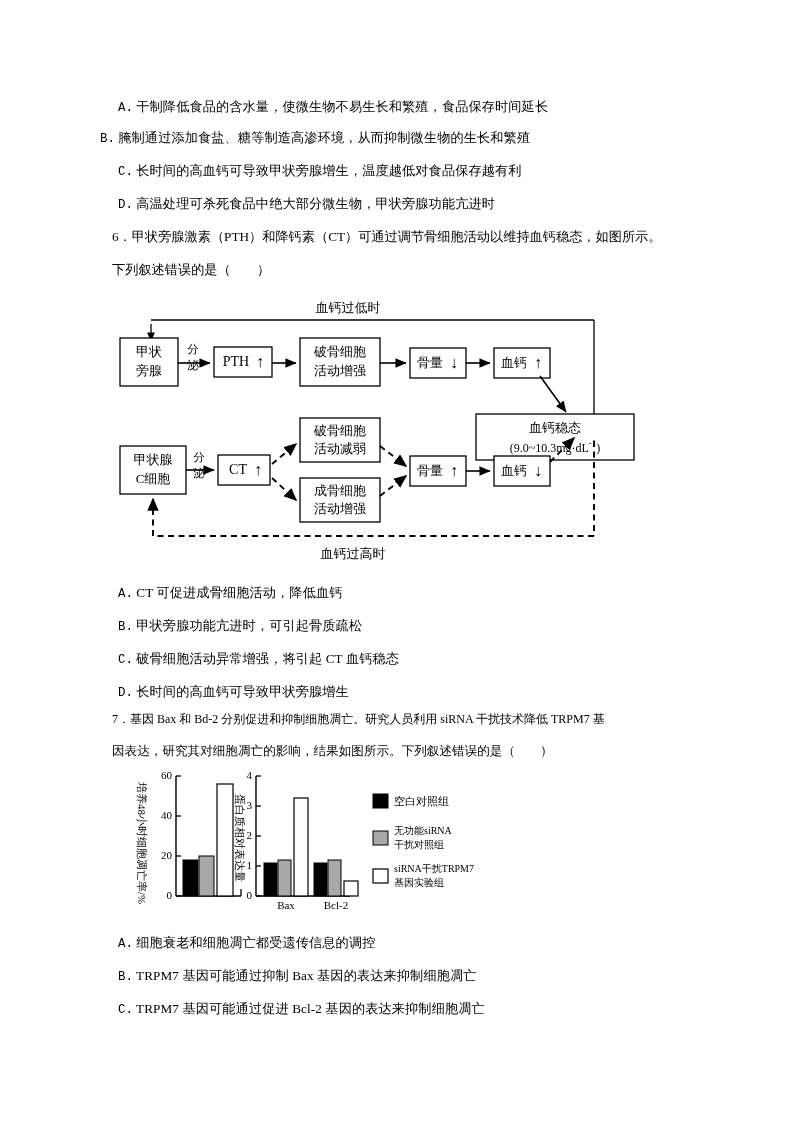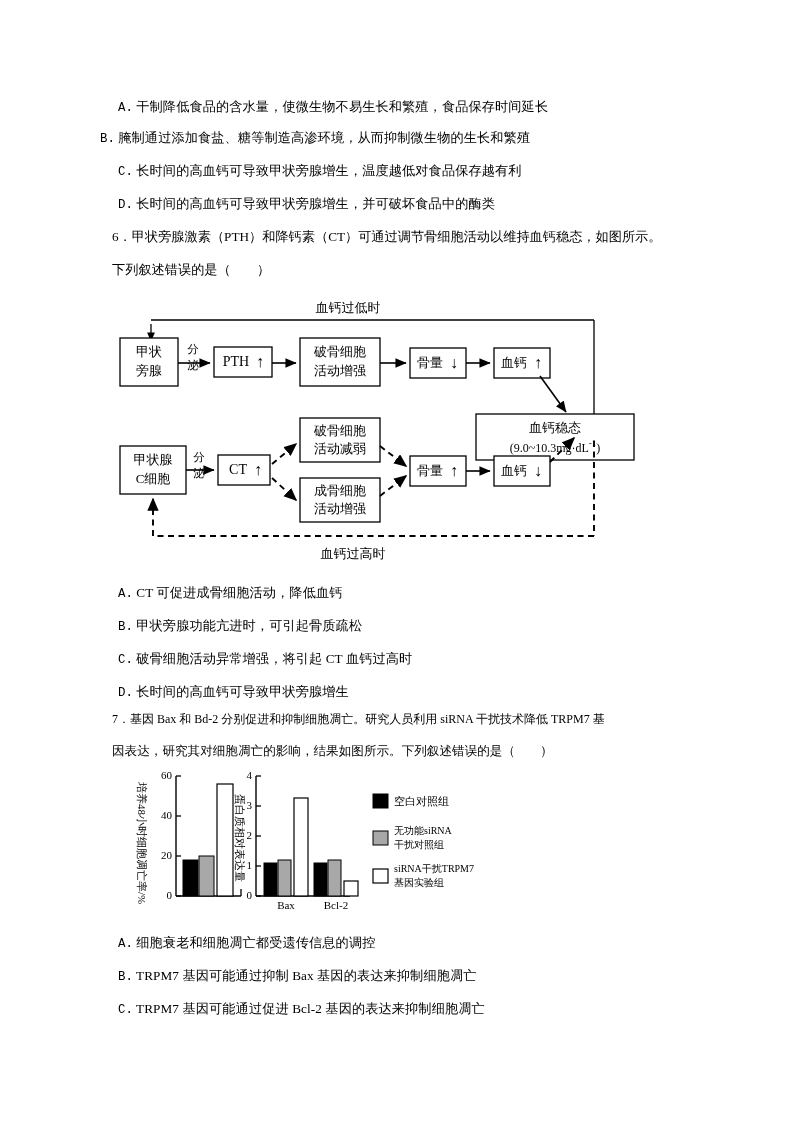--- a/index.html
+++ b/index.html
@@ -127,21 +127,21 @@
   <div class="opt" style="left:100px; top:130px;">
     <span class="mk">B.</span>
     <span>腌制通过添加食盐、糖等制造高渗环境，从而抑制微生物的生长和繁殖</span>
   </div>
   <div class="opt" style="left:118px; top:163px;">
     <span class="mk">C.</span>
     <span>长时间的高血钙可导致甲状旁腺增生，温度越低对食品保存越有利</span>
   </div>
   <div class="opt" style="left:118px; top:196px;">
     <span class="mk">D.</span>
-    <span>长时间的高血钙可导致甲状旁腺增生，并可破坏食品中的酶类</span>
+    <span>高温处理可杀死食品中绝大部分微生物，甲状旁腺功能亢进时</span>
   </div>
 
   <div class="qline" style="left:112px; top:229px;">6．甲状旁腺激素（PTH）和降钙素（CT）可通过调节骨细胞活动以维持血钙稳态，如图所示。</div>
   <div class="qline" style="left:112px; top:262px;">下列叙述错误的是（　　）</div>
 
   <div id="diagram">
     <svg width="530" height="270" viewBox="0 0 530 270" xmlns="http://www.w3.org/2000/svg">
       <defs>
         <marker id="ah" markerWidth="8" markerHeight="8" refX="6.6" refY="3" orient="auto">
           <path d="M0,0 L7,3 L0,6 z" fill="#000"></path>
@@ -242,21 +242,21 @@
   <div class="opt" style="left:118px; top:618px;">
     <span class="mk">B.</span>
     <span>甲状旁腺功能亢进时，可引起骨质疏松</span>
   </div>
   <div class="opt" style="left:118px; top:585px;">
     <span class="mk">A.</span>
     <span>CT 可促进成骨细胞活动，降低血钙</span>
   </div>
   <div class="opt" style="left:118px; top:651px;">
     <span class="mk">C.</span>
-    <span>破骨细胞活动异常增强，将引起 CT 血钙过高时</span>
+    <span>破骨细胞活动异常增强，将引起 CT 血钙稳态</span>
   </div>
   <div class="opt" style="left:118px; top:684px;">
     <span class="mk">D.</span>
     <span>长时间的高血钙可导致甲状旁腺增生</span>
   </div>
 
   <div class="qline" style="left:112px; top:712px; font-size:12px;">7．基因 Bax 和 Bd-2 分别促进和抑制细胞凋亡。研究人员利用 siRNA 干扰技术降低 TRPM7 基</div>
   <div class="qline" style="left:112px; top:744px; font-size:12.6px;">因表达，研究其对细胞凋亡的影响，结果如图所示。下列叙述错误的是（　　）</div>
 
   <div id="chart">

